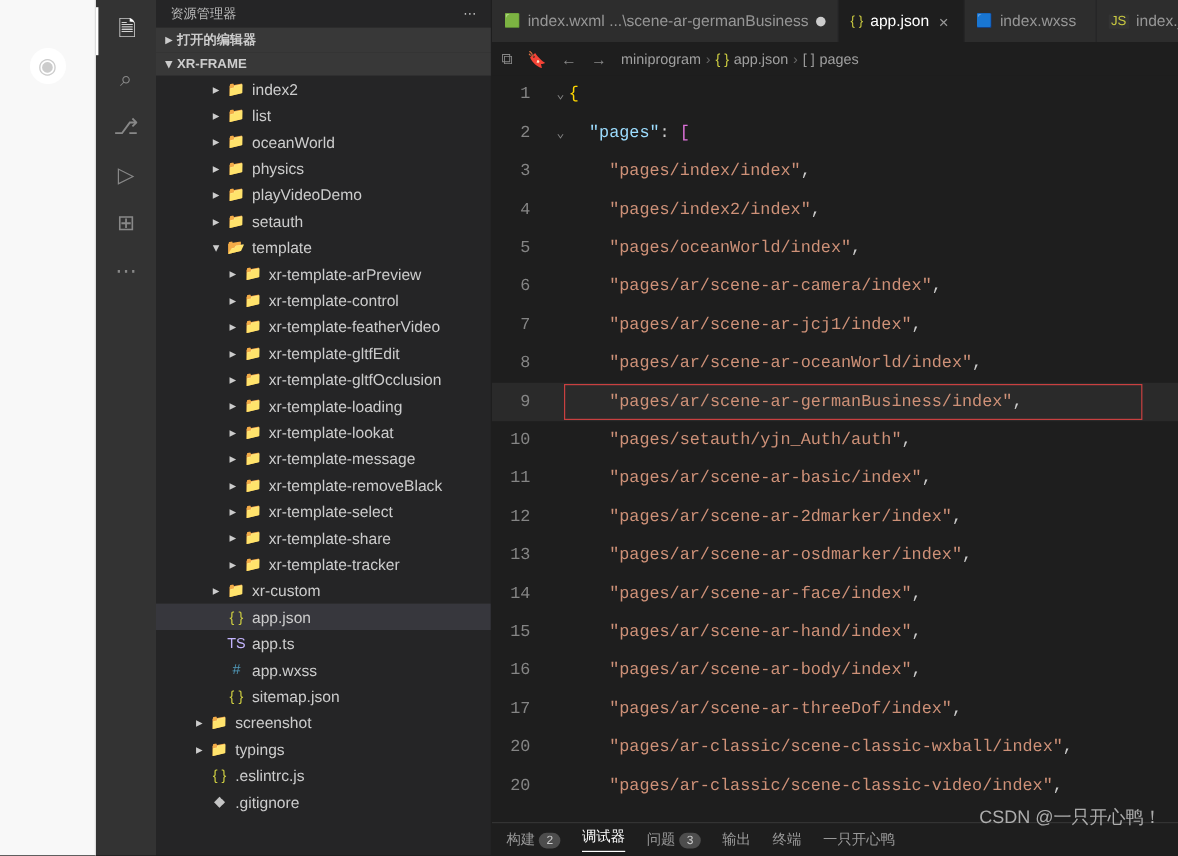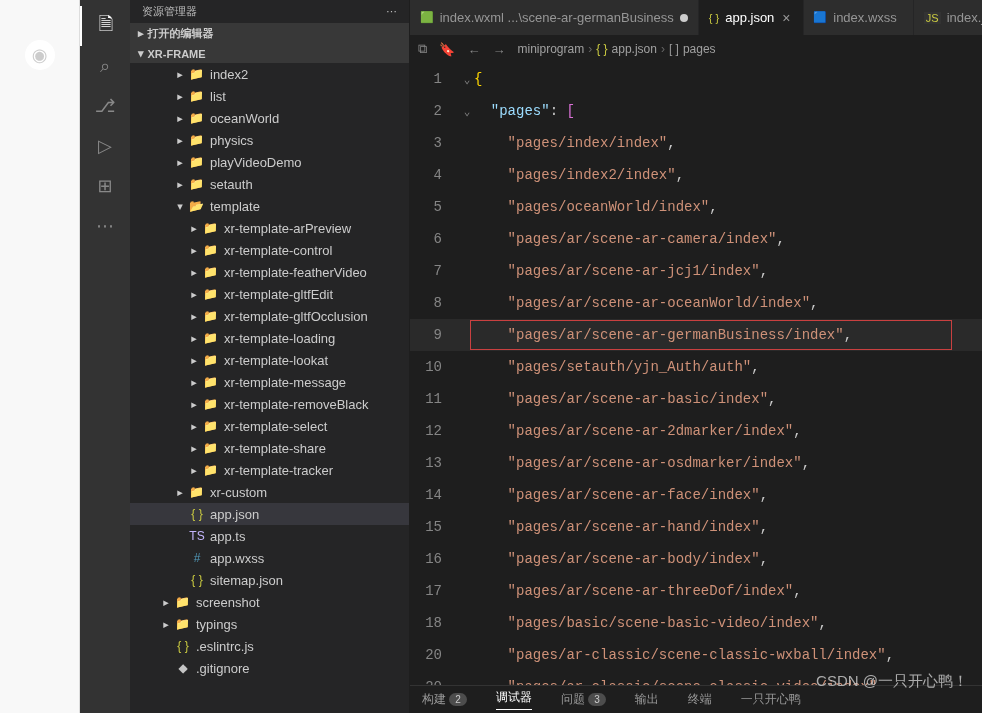--- a/index.html
+++ b/index.html
@@ -158,21 +158,21 @@
   right: 30px;
   pointer-events: none;
 }
 .bottom-panel {
   height: 28px;
   background: #1e1e1e;
   border-top: 1px solid #333;
   display: flex;
   align-items: center;
   padding: 0 12px;
-  gap: 29px;
+  gap: 18px;
   font-size: 12px;
   color: #999;
 }
 .badge { background: #4d4d4d; border-radius: 8px; padding: 1px 6px; font-size: 10px; color: #ccc;}
 .watermark {
   position: fixed;
   bottom: 22px;
   right: 14px;
   color: #d0d0d0;
   font-size: 15px;
@@ -473,25 +473,20 @@
         <span class="lineno">16</span>
         <span class="fold-caret"></span>
         <span class="code">    <span class="str">"pages/ar/scene-ar-body/index"</span><span class="pun">,</span></span>
       </div>
       <div class="gutter-line">
         <span class="lineno">17</span>
         <span class="fold-caret"></span>
         <span class="code">    <span class="str">"pages/ar/scene-ar-threeDof/index"</span><span class="pun">,</span></span>
       </div>
       <div class="gutter-line">
-        <span class="lineno">18</span>
-        <span class="fold-caret"></span>
-        <span class="code">    <span class="str">"pages/basic/scene-basic-video/index"</span><span class="pun">,</span></span>
-      </div>
-      <div class="gutter-line">
         <span class="lineno">20</span>
         <span class="fold-caret"></span>
         <span class="code">    <span class="str">"pages/ar-classic/scene-classic-wxball/index"</span><span class="pun">,</span></span>
       </div>
       <div class="gutter-line">
         <span class="lineno">20</span>
         <span class="fold-caret"></span>
         <span class="code">    <span class="str">"pages/ar-classic/scene-classic-video/index"</span><span class="pun">,</span></span>
       </div>
     </div>

